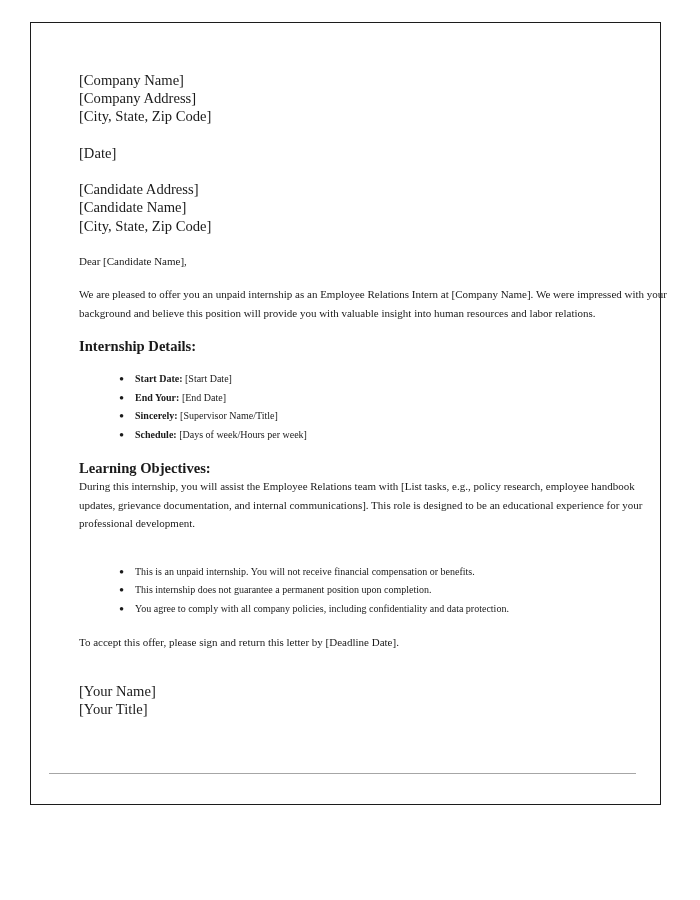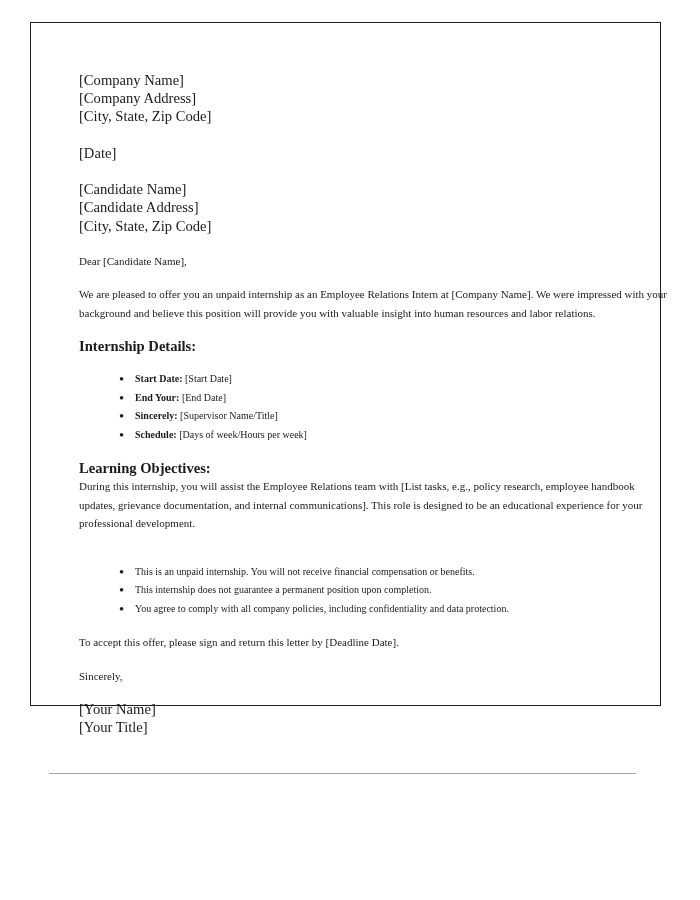--- a/index.html
+++ b/index.html
@@ -12,21 +12,21 @@
     height: 900px;
     font-family: "Liberation Serif", "DejaVu Serif", serif;
     color: #1a1a1a;
     overflow: hidden;
   }
   .page-frame {
     position: absolute;
     left: 30px;
     top: 22px;
     width: 631px;
-    height: 684px;
+    height: 783px;
     border: 1.3px solid #1c1c1c;
     box-sizing: border-box;
     background: #ffffff;
   }
   .doc-body {
     position: absolute;
     left: 48px;
     top: 48px;
     width: 588px;
   }
@@ -97,22 +97,22 @@
       <div class="line">[City, State, Zip Code]</div>
     </div>
 
     <div class="blank"></div>
 
     <div class="line">[Date]</div>
 
     <div class="blank"></div>
 
     <div>
+      <div class="line">[Candidate Address]</div>
       <div class="line">[Candidate Name]</div>
-      <div class="line">[Candidate Address]</div>
       <div class="line">[City, State, Zip Code]</div>
     </div>
 
     <div class="gap-md"></div>
 
     <p class="para">Dear [Candidate Name],</p>
 
     <div class="gap-sm"></div>
 
     <p class="para">We are pleased to offer you an unpaid internship as an Employee Relations Intern at [Company Name]. We were impressed with your background and believe this position will provide you with valuable insight into human resources and labor relations.</p>
@@ -145,21 +145,20 @@
       <li>This internship does not guarantee a permanent position upon completion.</li>
       <li>You agree to comply with all company policies, including confidentiality and data protection.</li>
     </ul>
 
     <div class="gap-sm"></div>
 
     <p class="para">To accept this offer, please sign and return this letter by [Deadline Date].</p>
 
     <div class="gap-sm"></div>
 
-    <p class="para">Sincerely,</p>
 
     <div class="gap-sm"></div>
 
     <div>
       <div class="line">[Your Name]</div>
       <div class="line">[Your Title]</div>
     </div>
 
   </div>
 

